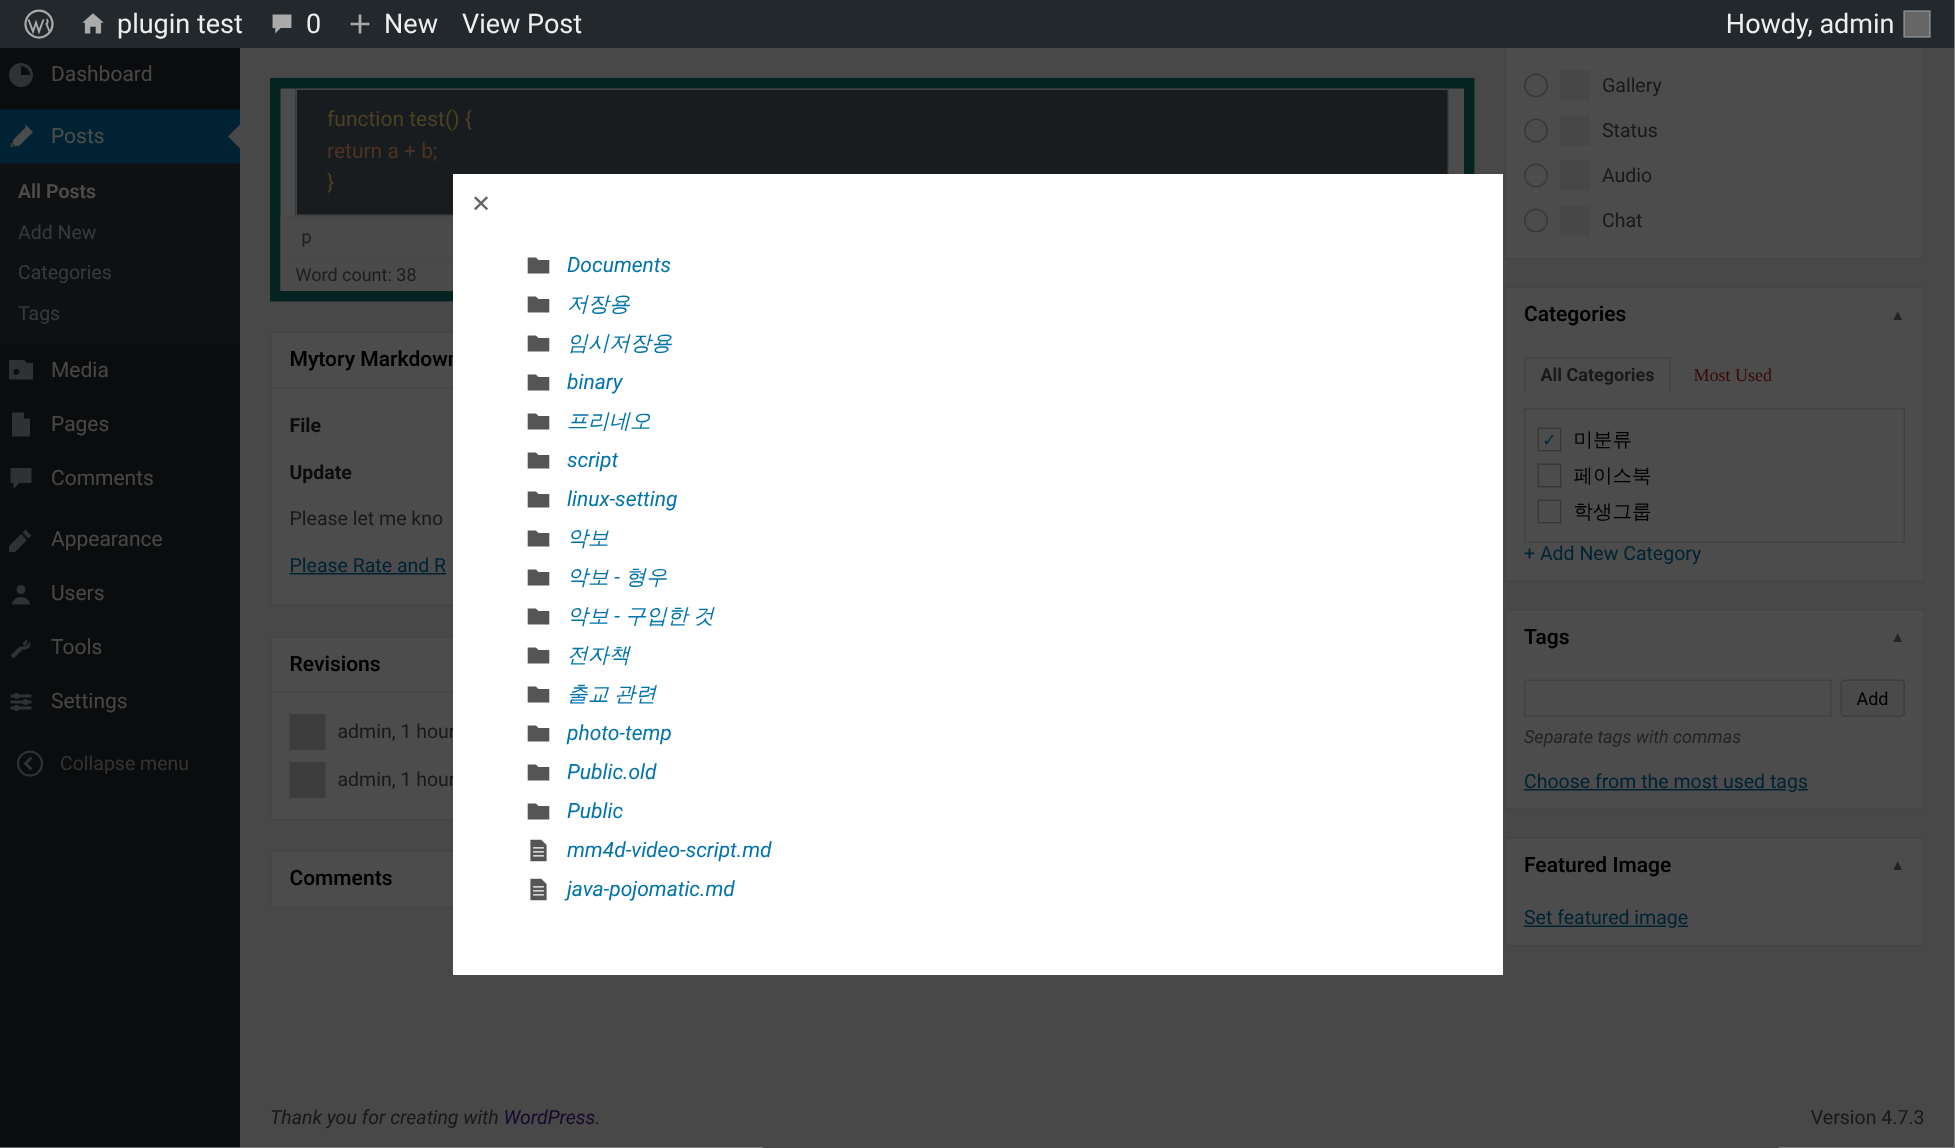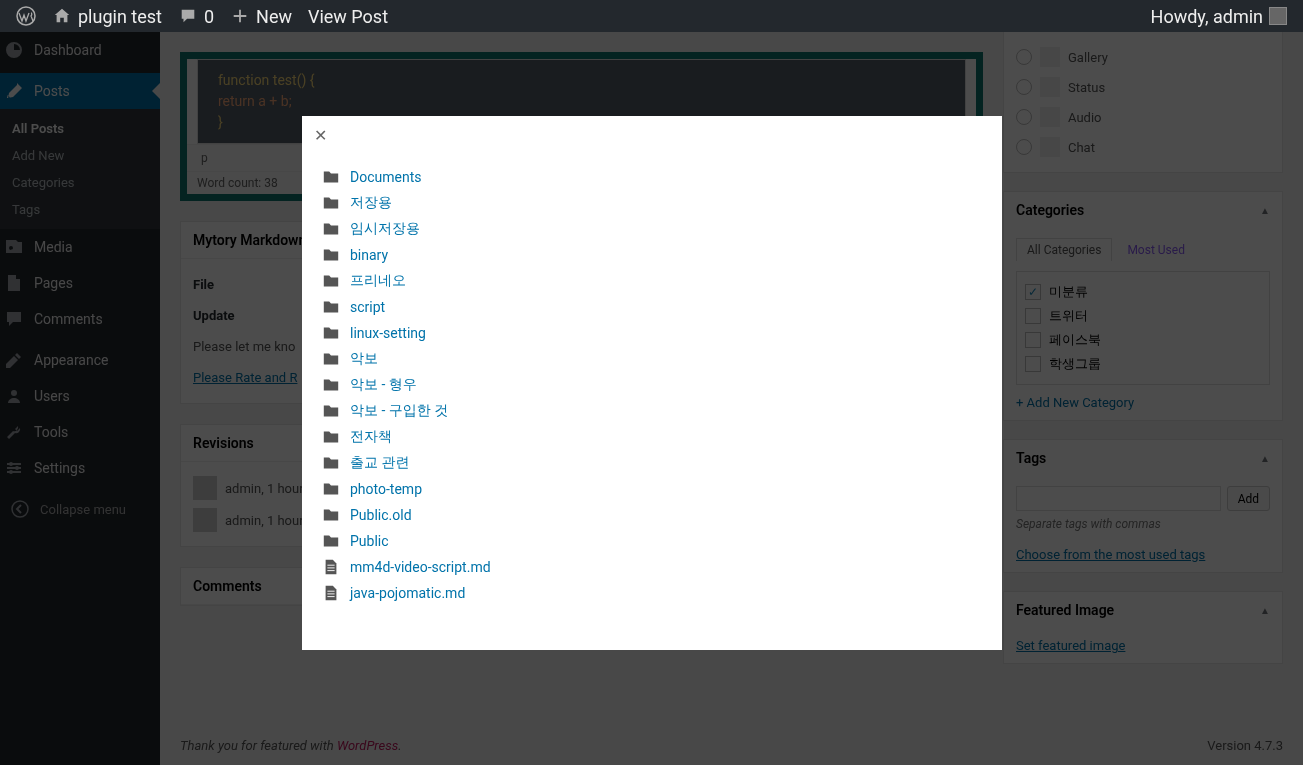--- a/index.html
+++ b/index.html
@@ -49,40 +49,40 @@
 
 
 .meta-box { background: #fff; border: 1px solid #e5e5e5; margin-bottom: 18px; }
 .meta-box h3 { font-size: 14px; padding: 10px 12px; font-weight: 600; display: flex; justify-content: space-between; align-items: center; }
 .meta-box .inside { padding: 10px 12px; font-size: 13px; }
 .format-item { display: flex; align-items: center; gap: 8px; padding: 5px 0; color: #555; }
 .radio { width: 16px; height: 16px; border: 1px solid #bbb; border-radius: 50%; }
 .fmt-icon { width: 20px; height: 20px; background: #eee; }
 .tabs { display: flex; gap: 4px; margin-bottom: 10px; }
 .tab { padding: 4px 10px; font-size: 12px; border: 1px solid #ddd; border-bottom: none; background: #f7f7f7; color: #555; cursor: pointer; }
-.tab.active { background: #fff; color: #555; }
-.tab.inactive { color: #8b5cf6; background: transparent; border-color: transparent; }
+.tab.active { background: #fff; color: #555; font-weight: bold; }
+.tab.inactive { color: #b91c1c; background: transparent; border-color: transparent; font-family: Liberation Serif, serif; }
 .cat-box { border: 1px solid #ddd; padding: 8px; }
 .cat-item { display: flex; align-items: center; gap: 8px; padding: 3px 0; }
 .checkbox { width: 16px; height: 16px; border: 1px solid #bbb; background: #fff; display: inline-flex; align-items: center; justify-content: center; font-size: 12px; }
 .checkbox.checked::after { content: '✓'; color: #1e8cbe; }
 .tag-row { display: flex; gap: 6px; }
 .tag-input { flex: 1; border: 1px solid #ddd; padding: 4px; }
 .add-btn { border: 1px solid #ccc; background: #f7f7f7; padding: 4px 10px; cursor: pointer; border-radius: 3px; font-size: 12px; }
 .hint { font-style: italic; color: #777; font-size: 12px; margin-top: 6px; }
 .toggle-tri { font-size: 10px; color: #72777c; }
 
 .footer { position: absolute; bottom: 0; left: 0; right: 0; padding: 12px 20px; color: #555; font-size: 13px; font-style: italic; display: flex; justify-content: space-between; }
-.footer a { color: #be185d; font-style: italic; }
+.footer a { color: #4c1d95; font-style: italic; }
 
 
 .modal-backdrop { position: absolute; inset: 0; background: rgba(0,0,0,0.7); z-index: 100; top: 32px; }
 .modal { position: absolute; top: 116px; left: 302px; width: 700px; background: #fff; z-index: 101; min-height: 534px; }
 .modal-close { position: absolute; top: 10px; left: 12px; font-size: 16px; color: #666; cursor: pointer; }
-.file-list { padding: 48px 32px 32px 20px; }
+.file-list { padding: 48px 32px 32px 48px; font-style: italic; }
 .file-item { display: flex; align-items: center; gap: 10px; padding: 4px 0; color: #0073aa; cursor: pointer; font-size: 14px; }
 .file-item .f-icon { color: #555; width: 18px; }
 .file-item span.name { color: #0073aa; }
 
 svg { display: block; }
 </style>
 </head>
 <body>
 
 <div class="admin-bar">
@@ -295,32 +295,28 @@
             <div class="tab active">All Categories</div>
             <div class="tab inactive">Most Used</div>
           </div>
           <div class="cat-box">
             <div class="cat-item">
                 <span class="checkbox checked"></span>
                 <span>미분류</span>
               </div>
             <div class="cat-item">
                 <span class="checkbox"></span>
-                <span>트위터</span>
-              </div>
-            <div class="cat-item">
-                <span class="checkbox"></span>
                 <span>페이스북</span>
               </div>
             <div class="cat-item">
                 <span class="checkbox"></span>
                 <span>학생그룹</span>
               </div>
           </div>
-          <div style="margin-top:10px"><span class="link" style="text-decoration:none">+ Add New Category</span></div>
+          <div style=""><span class="link" style="text-decoration:none">+ Add New Category</span></div>
         </div>
       </div>
 
       <div class="meta-box">
         <h3>
             <span>Tags</span>
             <span class="toggle-tri">▲</span>
           </h3>
         <div class="inside">
           <div class="tag-row">
@@ -339,21 +335,21 @@
           </h3>
         <div class="inside">
           <span class="link">Set featured image</span>
         </div>
       </div>
     </div>
   </div>
 
   <div class="footer">
     <span>
-      <span>Thank you for featured with </span><a>WordPress</a><span>.</span>
+      <span>Thank you for creating with </span><a>WordPress</a><span>.</span>
     </span>
     <span style="font-style:normal">Version 4.7.3</span>
   </div>
 </div>
 
 <div class="modal-backdrop"></div>
 
 <div class="modal">
   <span class="modal-close">✕</span>
   <div class="file-list" id="file-list">

